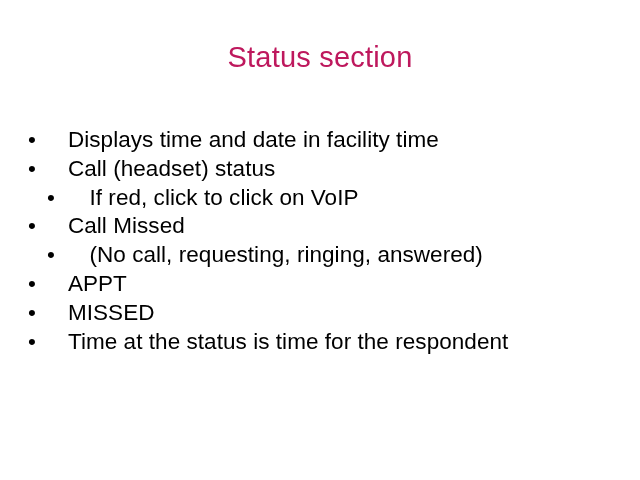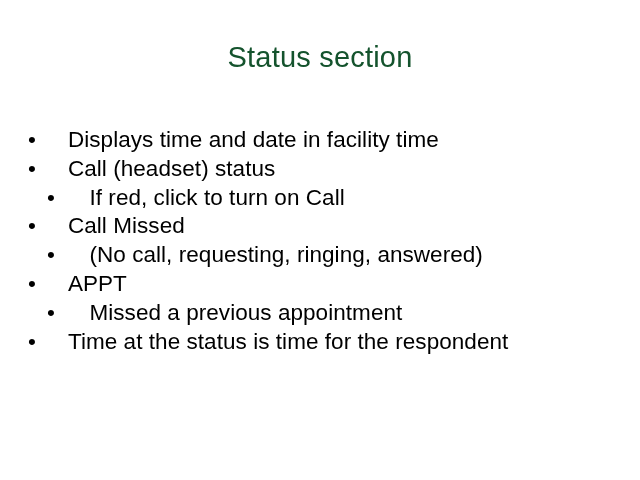--- a/index.html
+++ b/index.html
@@ -23,21 +23,21 @@
   .slide-title {
     position: absolute;
     top: 40px;
     left: 0;
     width: 640px;
     text-align: center;
     font-size: 29px;
     font-weight: normal;
     line-height: 34px;
     letter-spacing: 0.2px;
-    color: #14532d;
+    color: #be185d;
     white-space: nowrap;
   }
   .body-block {
     position: absolute;
     top: 126px;
     left: 28px;
     width: 590px;
   }
   .bullet-line {
     display: block;
@@ -73,21 +73,21 @@
 </head>
 <body>
 
 <div class="slide">
 
   <div class="slide-title">Status section</div>
 
   <div class="body-block">
       <div class="bullet-line level-1"><span class="bullet-mark">•</span><span class="bullet-text">Displays time and date in facility time</span></div>
       <div class="bullet-line level-1"><span class="bullet-mark">•</span><span class="bullet-text">Call (headset) status</span></div>
-      <div class="bullet-line level-2"><span class="bullet-mark">•</span><span class="bullet-text">If red, click to turn on Call</span></div>
+      <div class="bullet-line level-2"><span class="bullet-mark">•</span><span class="bullet-text">If red, click to click on VoIP</span></div>
       <div class="bullet-line level-1"><span class="bullet-mark">•</span><span class="bullet-text">Call Missed</span></div>
       <div class="bullet-line level-2"><span class="bullet-mark">•</span><span class="bullet-text">(No call, requesting, ringing, answered)</span></div>
       <div class="bullet-line level-1"><span class="bullet-mark">•</span><span class="bullet-text">APPT</span></div>
-      <div class="bullet-line level-2"><span class="bullet-mark">•</span><span class="bullet-text">Missed a previous appointment</span></div>
+      <div class="bullet-line level-1"><span class="bullet-mark">•</span><span class="bullet-text">MISSED</span></div>
       <div class="bullet-line level-1"><span class="bullet-mark">•</span><span class="bullet-text">Time at the status is time for the respondent</span></div>
     </div>
 
 </div>
 
 </body></html>

